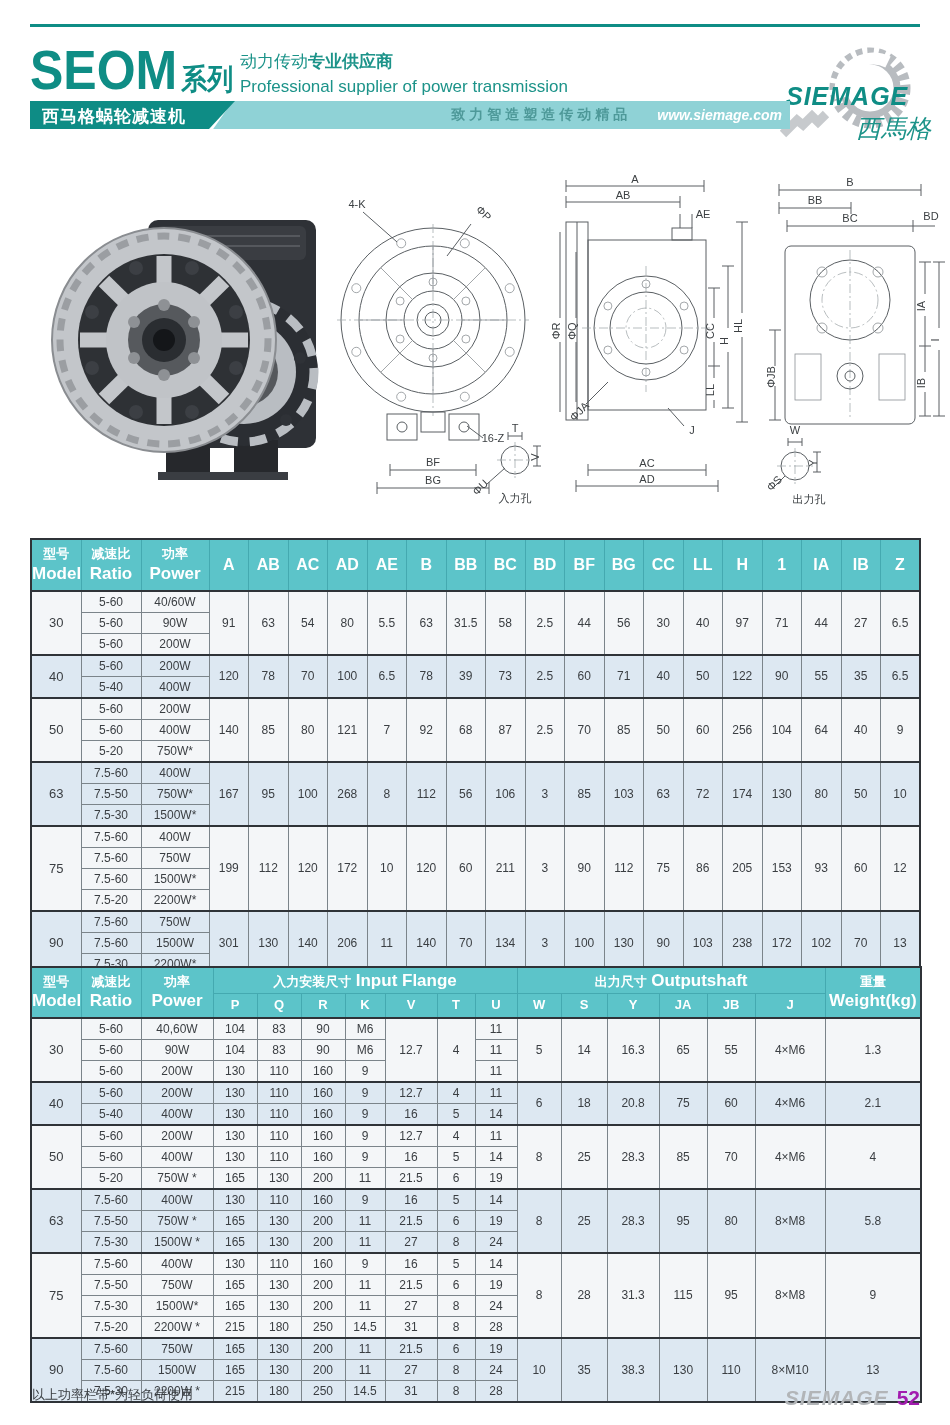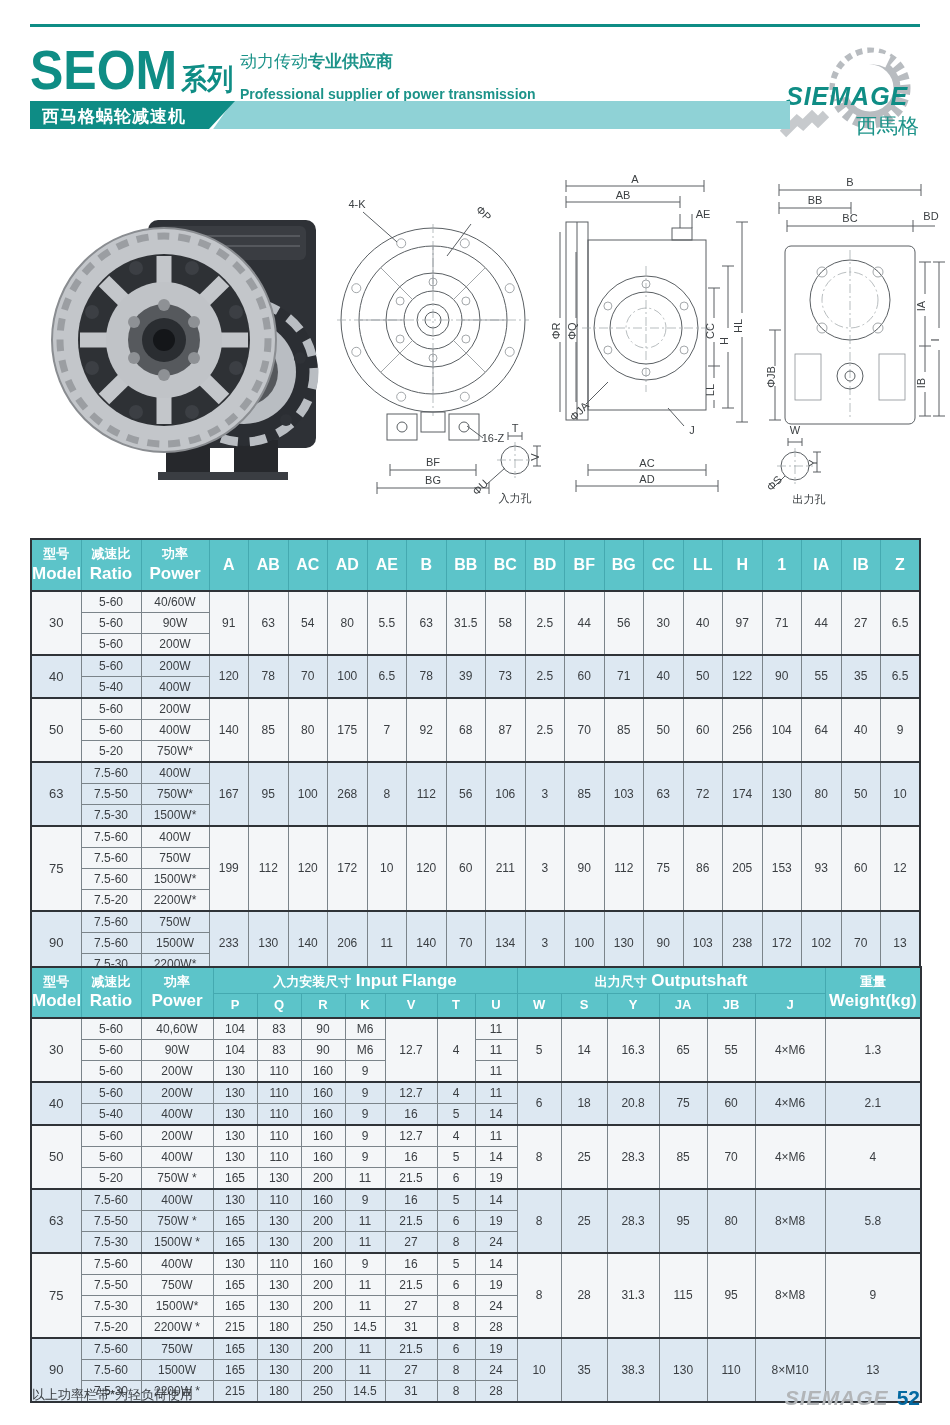--- a/index.html
+++ b/index.html
@@ -6,26 +6,26 @@
   .page{position:relative;width:950px;height:1425px;background:#fff;overflow:hidden;
         font-family:"Liberation Sans",sans-serif;color:#333;}
   
   .topline{position:absolute;left:30px;top:24px;width:890px;height:3px;background:#0f8d85;}
   .seom{position:absolute;left:30px;top:42px;color:#0f8d85;font-weight:bold;
         font-size:50px;letter-spacing:0px;line-height:1;transform:scaleY(1.12);transform-origin:top left;}
   .seom .suffix{font-size:26px;font-weight:bold;margin-left:4px;}
   .tagline{position:absolute;left:240px;top:50px;color:#1c9389;}
   .tagline .cn{font-size:17px;}
   .tagline .cn b{font-weight:bold;}
-  .tagline .en{font-size:14px;margin-top:13px;font-weight:bold;}
+  .tagline .en{font-size:17px;margin-top:4px;}
   .brand{position:absolute;left:778px;top:38px;width:160px;height:100px;}
   .brand svg{position:absolute;left:0;top:0;}
   .brand .word{position:absolute;left:8px;top:44px;font-size:25px;font-weight:bold;font-style:italic;
                color:#0f8d85;letter-spacing:1px;}
-  .brand .cnword{position:absolute;left:78px;top:74px;font-size:21px;color:#1c9389;text-align:right;}
+  .brand .cnword{position:absolute;left:78px;top:74px;font-size:25px;font-style:italic;color:#1c9389;text-align:right;}
   .banner{position:absolute;left:30px;top:101px;width:760px;height:28px;background:#8fd2d6;}
   .banner-dark{position:absolute;left:0;top:0;width:205px;height:28px;background:#0e8c85;
                clip-path:polygon(0 0,100% 0,calc(100% - 26px) 100%,0 100%);}
   .banner-gap{position:absolute;left:186px;top:-2px;width:7px;height:32px;background:#fff;transform:skewX(-35deg);}
   .banner .left-label{position:absolute;left:12px;top:4px;color:#fff;font-weight:bold;font-size:17px;letter-spacing:1px;}
   .banner .right-box{position:absolute;right:8px;top:5px;display:flex;gap:26px;align-items:center;}
   .banner .slogan{color:#43908f;font-size:14px;letter-spacing:4px;font-weight:bold;opacity:.85;}
   .banner .site{color:#fff;font-size:14px;font-weight:bold;font-style:italic;}
   
   .diagram-zone{position:absolute;left:0;top:150px;width:950px;height:370px;}
@@ -48,21 +48,21 @@
            padding:0 1px;height:20px;line-height:1.05;}
   .t1 thead th{height:50px;}
   .t2 thead tr.r1 th{height:25px;} .t2 thead tr.r2 th{height:23px;font-size:13px;}
   tr.gstart td{border-top:2px solid #2f3338;}
   .gplain td{background:#f4f6f8;} .gtint td{background:#dde8f2;}
   td.model-cell{font-size:13px;}
   
   .footnote{position:absolute;left:32px;top:1386px;font-size:13px;color:#3a3e42;}
   .pagemark{position:absolute;right:30px;top:1386px;display:flex;align-items:baseline;gap:8px;}
   .pagemark .pbrand{font-size:21px;font-weight:bold;font-style:italic;color:#b2b5b8;letter-spacing:1px;}
-  .pagemark .pnum{font-size:21px;font-weight:bold;color:#0369a1;}
+  .pagemark .pnum{font-size:21px;font-weight:bold;color:#a21caf;}
 </style>
 </head>
 <body>
 
 <div class="page">
 
   <div class="topline"></div>
 
   <div class="seom">
     <span>SEOM</span><span class="suffix">系列</span>
@@ -82,20 +82,24 @@
       <path d="M5 96 l14 -14 6 5 9 -9 6 6 8 -8" fill="none" stroke="#c7cacd" stroke-width="9"></path>
     </svg>
     <div class="word">SIEMAGE</div>
     <div class="cnword">西馬格</div>
   </div>
 
   <div class="banner">
     <div class="banner-gap"></div>
     <div class="banner-dark"></div>
     <div class="left-label">西马格蜗轮减速机</div>
+    <div class="right-box">
+      <span class="slogan">致力智造塑造传动精品</span>
+      <span class="site">www.siemage.com</span>
+    </div>
   </div>
 
   <div class="diagram-zone">
 
     <svg class="photo" width="290" height="300" viewBox="0 0 290 300">
       <rect x="100" y="28" width="168" height="228" rx="10" fill="#2e3136"></rect>
       <rect x="108" y="34" width="150" height="34" rx="6" fill="#3a3d42"></rect>
       <line x1="112" y1="44" x2="252" y2="44" stroke="#55585d" stroke-width="2"></line>
       <line x1="112" y1="54" x2="252" y2="54" stroke="#55585d" stroke-width="2"></line>
       <rect x="118" y="248" width="44" height="36" fill="#26282c"></rect>
@@ -445,21 +449,21 @@
             <td>5-40</td>
             <td>400W</td>
           </tr>
           <tr class="gplain gstart">
             <td rowspan="3" class="model-cell">50</td>
             <td>5-60</td>
             <td>200W</td>
             <td rowspan="3">140</td>
             <td rowspan="3">85</td>
             <td rowspan="3">80</td>
-            <td rowspan="3">175</td>
+            <td rowspan="3">121</td>
             <td rowspan="3">7</td>
             <td rowspan="3">92</td>
             <td rowspan="3">68</td>
             <td rowspan="3">87</td>
             <td rowspan="3">2.5</td>
             <td rowspan="3">70</td>
             <td rowspan="3">85</td>
             <td rowspan="3">50</td>
             <td rowspan="3">60</td>
             <td rowspan="3">256</td>
@@ -539,21 +543,21 @@
             <td>1500W*</td>
           </tr>
           <tr class="gplain">
             <td>7.5-20</td>
             <td>2200W*</td>
           </tr>
           <tr class="gtint gstart">
             <td rowspan="3" class="model-cell">90</td>
             <td>7.5-60</td>
             <td>750W</td>
-            <td rowspan="3">233</td>
+            <td rowspan="3">301</td>
             <td rowspan="3">130</td>
             <td rowspan="3">140</td>
             <td rowspan="3">206</td>
             <td rowspan="3">11</td>
             <td rowspan="3">140</td>
             <td rowspan="3">70</td>
             <td rowspan="3">134</td>
             <td rowspan="3">3</td>
             <td rowspan="3">100</td>
             <td rowspan="3">130</td>

